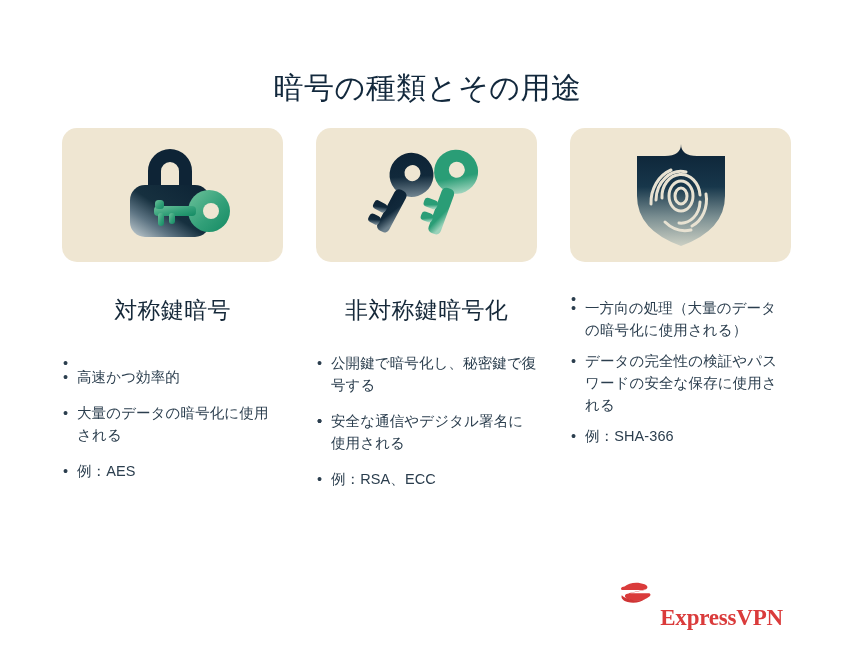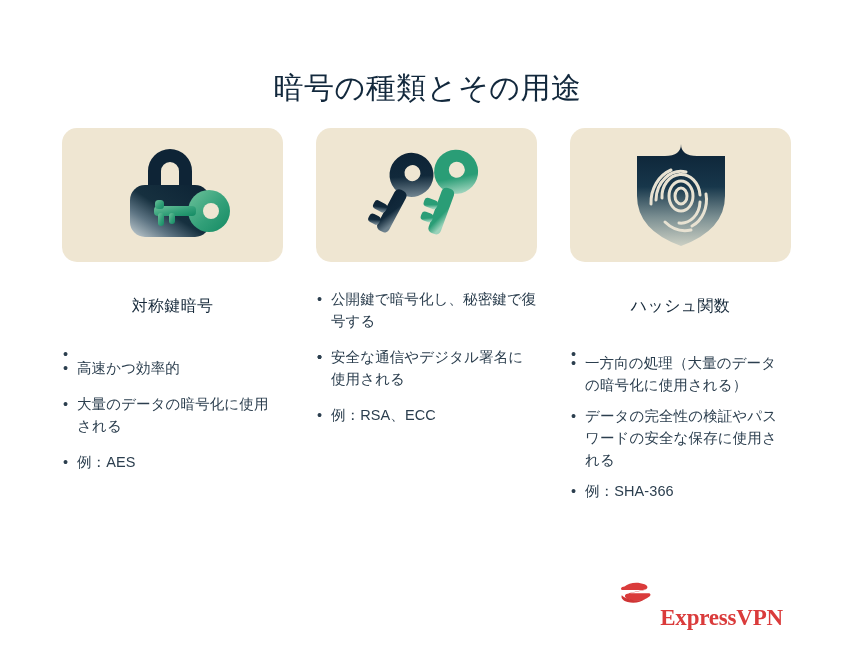--- a/index.html
+++ b/index.html
@@ -57,21 +57,21 @@
     border-radius: 15px;
     display: flex;
     align-items: center;
     justify-content: center;
   }
   .icon-card svg { display: block; }
 
   
   .col-heading {
     margin-top: 34px;
-    font-size: 16px;
+    font-size: 23px;
     font-weight: 400;
     color: #16293a;
     text-align: center;
     line-height: 1.3;
     letter-spacing: 0.3px;
   }
 
   
   .bullets {
     margin: 0;
@@ -202,20 +202,21 @@
           <g transform="rotate(20 88 40)">
             <circle cx="88" cy="28" r="22" fill="url(#greenKeyGrad)"></circle>
             <circle cx="88" cy="26" r="8" fill="#efe6d2"></circle>
             <rect x="81" y="46" width="13" height="48" rx="5" fill="url(#greenKeyGrad)"></rect>
             <rect x="68" y="62" width="14" height="9" rx="3.5" fill="url(#greenKeyGrad)"></rect>
             <rect x="70" y="76" width="12" height="9" rx="3.5" fill="url(#greenKeyGrad)"></rect>
           </g>
         </svg>
       </span>
     </div>
+    <div class="col-heading">非対称鍵暗号化</div>
     <ul class="bullets">
       <li><span class="dot">•</span><span>公開鍵で暗号化し、秘密鍵で復号する</span></li>
       <li><span class="dot">•</span></li>
       <li><span class="dot">•</span><span>安全な通信やデジタル署名に使用される</span></li>
       <li><span class="dot">•</span><span>例：RSA、ECC</span></li>
     </ul>
   </div>
 
   <div class="column col-3">
     <div class="icon-card">
@@ -239,21 +240,20 @@
             <path d="M33 58 a19 22 0 0 1 38 -3" stroke-width="3"></path>
             <path d="M71 62 a19 22 0 0 1 -21 21" stroke-width="3"></path>
             <path d="M27 60 a25 29 0 0 1 30 -28" stroke-width="3"></path>
             <path d="M77 54 a25 29 0 0 1 -14 32" stroke-width="3"></path>
             <path d="M22 64 a31 35 0 0 1 20 -34" stroke-width="3"></path>
             <path d="M36 82 a31 35 0 0 0 26 8" stroke-width="3"></path>
           </g>
         </svg>
       </span>
     </div>
-    <div class="col-heading">ハッシュ関数</div>
     <ul class="bullets">
       <li><span class="dot">•</span></li>
       <li><span class="dot">•</span><span>一方向の処理（大量のデータの暗号化に使用される）</span></li>
       <li><span class="dot">•</span><span>データの完全性の検証やパスワードの安全な保存に使用される</span></li>
       <li><span class="dot">•</span><span>例：SHA-366</span></li>
     </ul>
   </div>
 
 </div>
 

